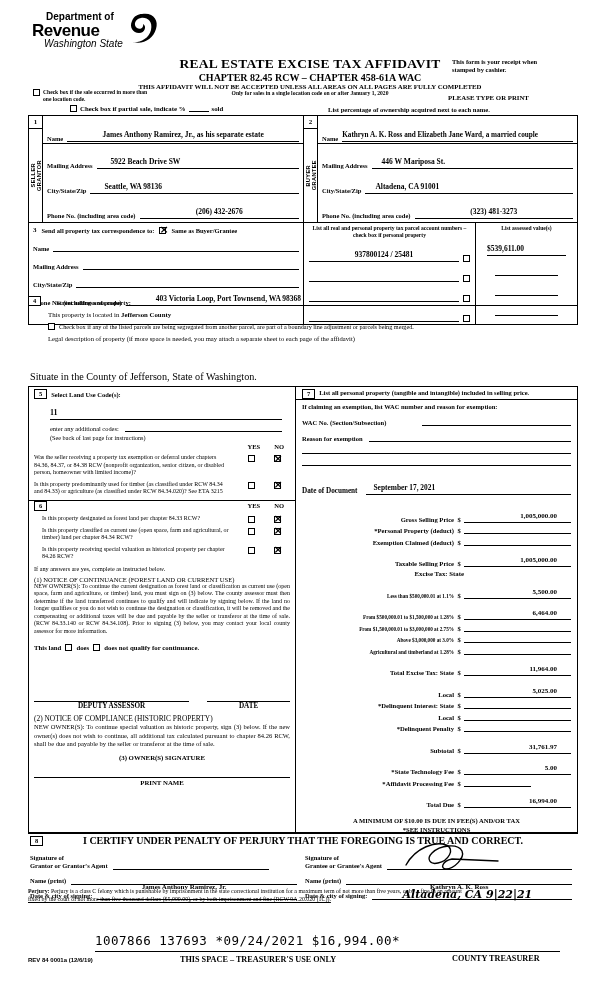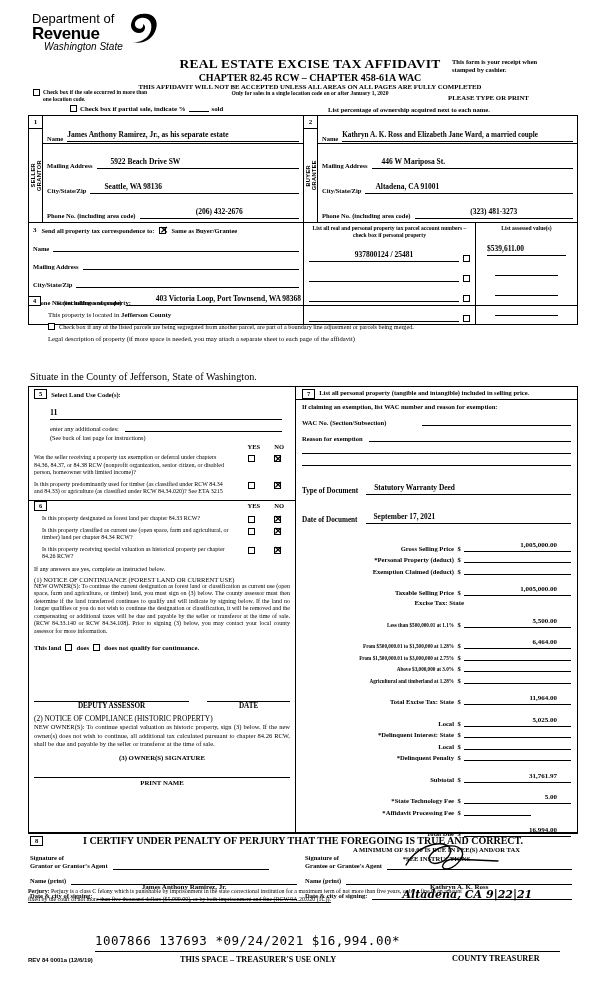--- a/index.html
+++ b/index.html
@@ -11,21 +11,21 @@
   .cb.checked::after { content:"×"; position:absolute; left:-1px; top:-3.5px; font-size:11px; font-weight:bold; font-family:"DejaVu Sans",sans-serif; line-height:1; }
   .numbox { display:inline-block; border:1px solid #000; font:bold 6.5px "Liberation Serif",serif; padding:0 4px 1px 4px; background:#fff; }
   .fl { border-bottom:1px solid #000; flex:1; min-height:9px; position:relative; }
   .val { font-weight:bold; font-size:7.5px; white-space:nowrap; }
   .lbl { font-weight:bold; font-size:6.5px; }
   .row { display:flex; align-items:flex-end; }
 
   
   .logo { position:absolute; left:32px; top:12px; display:flex; align-items:flex-start; }
   .logo-text { font-family:"Liberation Sans",sans-serif; line-height:1; }
-  .logo-dept { font-size:13px; font-weight:normal; margin-left:0; }
+  .logo-dept { font-size:10px; font-weight:bold; margin-left:14px; }
   .logo-rev { font-size:17px; font-weight:bold; letter-spacing:-0.5px; }
   .logo-state { font-size:10px; font-style:italic; font-weight:normal; margin-left:12px; }
   .title-block { position:absolute; left:110px; top:56px; width:400px; text-align:center; }
   .t1 { font-size:13.5px; font-weight:bold; letter-spacing:0.3px; }
   .t2 { font-size:10px; font-weight:bold; }
   .t3 { font-size:6.8px; font-weight:bold; }
   .t4 { font-size:5.6px; font-weight:bold; }
   .receipt-note { position:absolute; left:452px; top:58px; width:105px; font-size:6.5px; font-weight:bold; line-height:1.25; }
   .type-print { position:absolute; left:448px; top:94px; font-size:6.8px; font-weight:bold; }
   .chk1 { position:absolute; left:33px; top:89px; display:flex; gap:3px; }
@@ -169,21 +169,21 @@
         <div class="strip">
           <div class="num">1</div>
           <div class="vlabel">
             <span>SELLER</span>
             <span>GRANTOR</span>
           </div>
         </div>
         <div class="fields">
           <div class="namerow">
             <span class="lbl">Name</span>
-            <span class="fl" style=""><span class="val">James Anthony Ramirez, Jr., as his separate estate</span></span>
+            <span class="fl" style="text-align:center"><span class="val">James Anthony Ramirez, Jr., as his separate estate</span></span>
           </div>
           <div class="frow">
             <span class="lbl">Mailing Address</span>
             <span class="fl" style="padding-left:14px"><span class="val">5922 Beach Drive SW</span></span>
           </div>
           <div class="frow">
             <span class="lbl">City/State/Zip</span>
             <span class="fl" style="padding-left:14px"><span class="val">Seattle, WA  98136</span></span>
           </div>
           <div class="frow">
@@ -426,24 +426,20 @@
         <span class="fl" style="margin-left:30px"></span>
       </div>
       <div class="wacrow">
         <span class="lbl">Reason for exemption</span>
         <span class="fl"></span>
       </div>
       <div class="blankline"></div>
       <div class="blankline"></div>
 
       <div class="docrow">
-        <span class="dl">Type of Document</span>
-        <span class="fl"><span class="val">Statutory Warranty Deed</span></span>
-      </div>
-      <div class="docrow">
         <span class="dl">Date of Document</span>
         <span class="fl"><span class="val">September 17, 2021</span></span>
       </div>
 
       <div class="taxtable">
         <div class="taxrow">
           <span class="tl">Gross Selling Price</span>
             <span class="ds">$</span>
           <span class="fl"><span class="val">1,005,000.00</span></span>
         </div>

